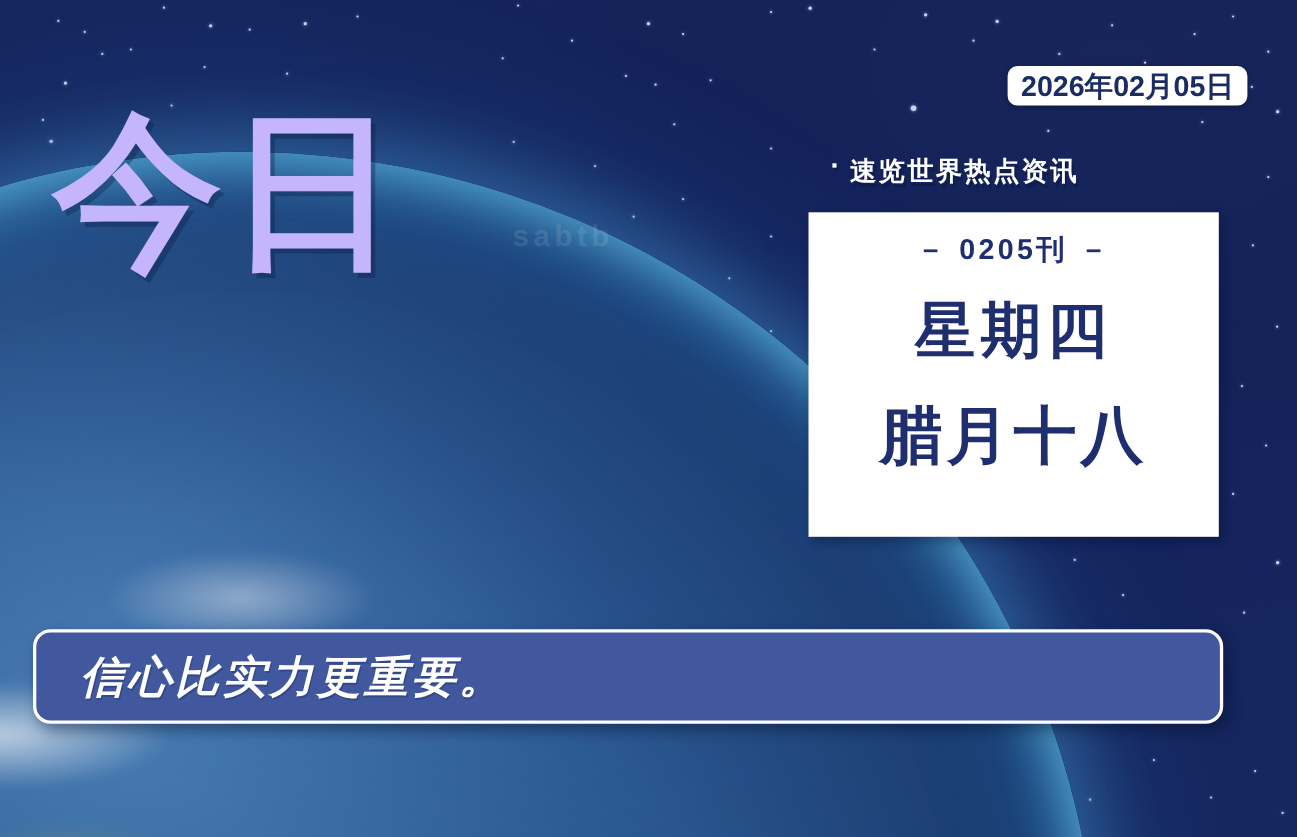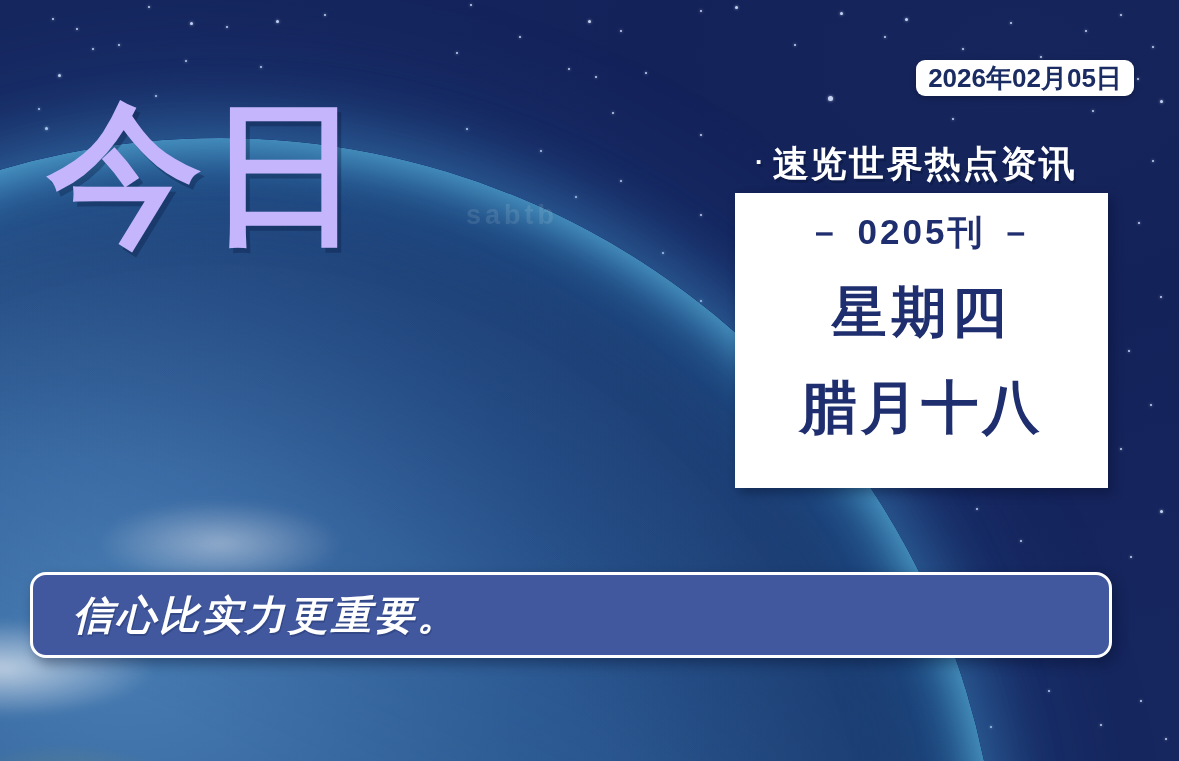--- a/index.html
+++ b/index.html
@@ -133,21 +133,21 @@
   
   .tagline{
     position:absolute;left:744px;top:140px;
     display:flex;align-items:baseline;white-space:nowrap;
     text-shadow:2px 3px 0 rgba(8,20,54,.40);
   }
   .tag-60{
     font-size:43px;font-weight:bold;color:#F6D95B;letter-spacing:0px;
   }
   .tag-dot{font-size:26px;color:#ffffff;font-weight:bold;padding:0 9px 0 11px;position:relative;top:-5px;}
-  .tag-rest{font-size:36px;font-weight:bold;color:#ffffff;letter-spacing:2px;}
+  .tag-rest{font-size:24px;font-weight:bold;color:#ffffff;letter-spacing:2px;}
 
   
   .date-pill{
     position:absolute;left:916px;top:60px;
     height:36px;min-width:196px;
     background:#ffffff;border-radius:9px;
     display:flex;align-items:center;justify-content:center;
     padding:0 11px;
     box-shadow:0 2px 6px rgba(0,0,0,.25);
   }
@@ -158,21 +158,21 @@
   
   .card{
     position:absolute;left:735px;top:193px;
     width:373px;height:295px;
     background:#ffffff;
     box-shadow:4px 5px 10px rgba(4,12,40,.40);
     display:flex;flex-direction:column;align-items:center;
     padding-top:16px;box-sizing:border-box;
   }
   .card-issue{
-    font-size:35px;font-weight:bold;color:#1E2E6E;letter-spacing:3px;white-space:nowrap;
+    font-size:26px;font-weight:bold;color:#1E2E6E;letter-spacing:3px;white-space:nowrap;
   }
   .card-week{
     font-size:55px;font-weight:bold;color:#1E2E6E;letter-spacing:5px;
     margin-top:20px;white-space:nowrap;
   }
   .card-lunar{
     font-size:57px;font-weight:bold;color:#1E2E6E;letter-spacing:4px;
     margin-top:20px;white-space:nowrap;
   }
 

